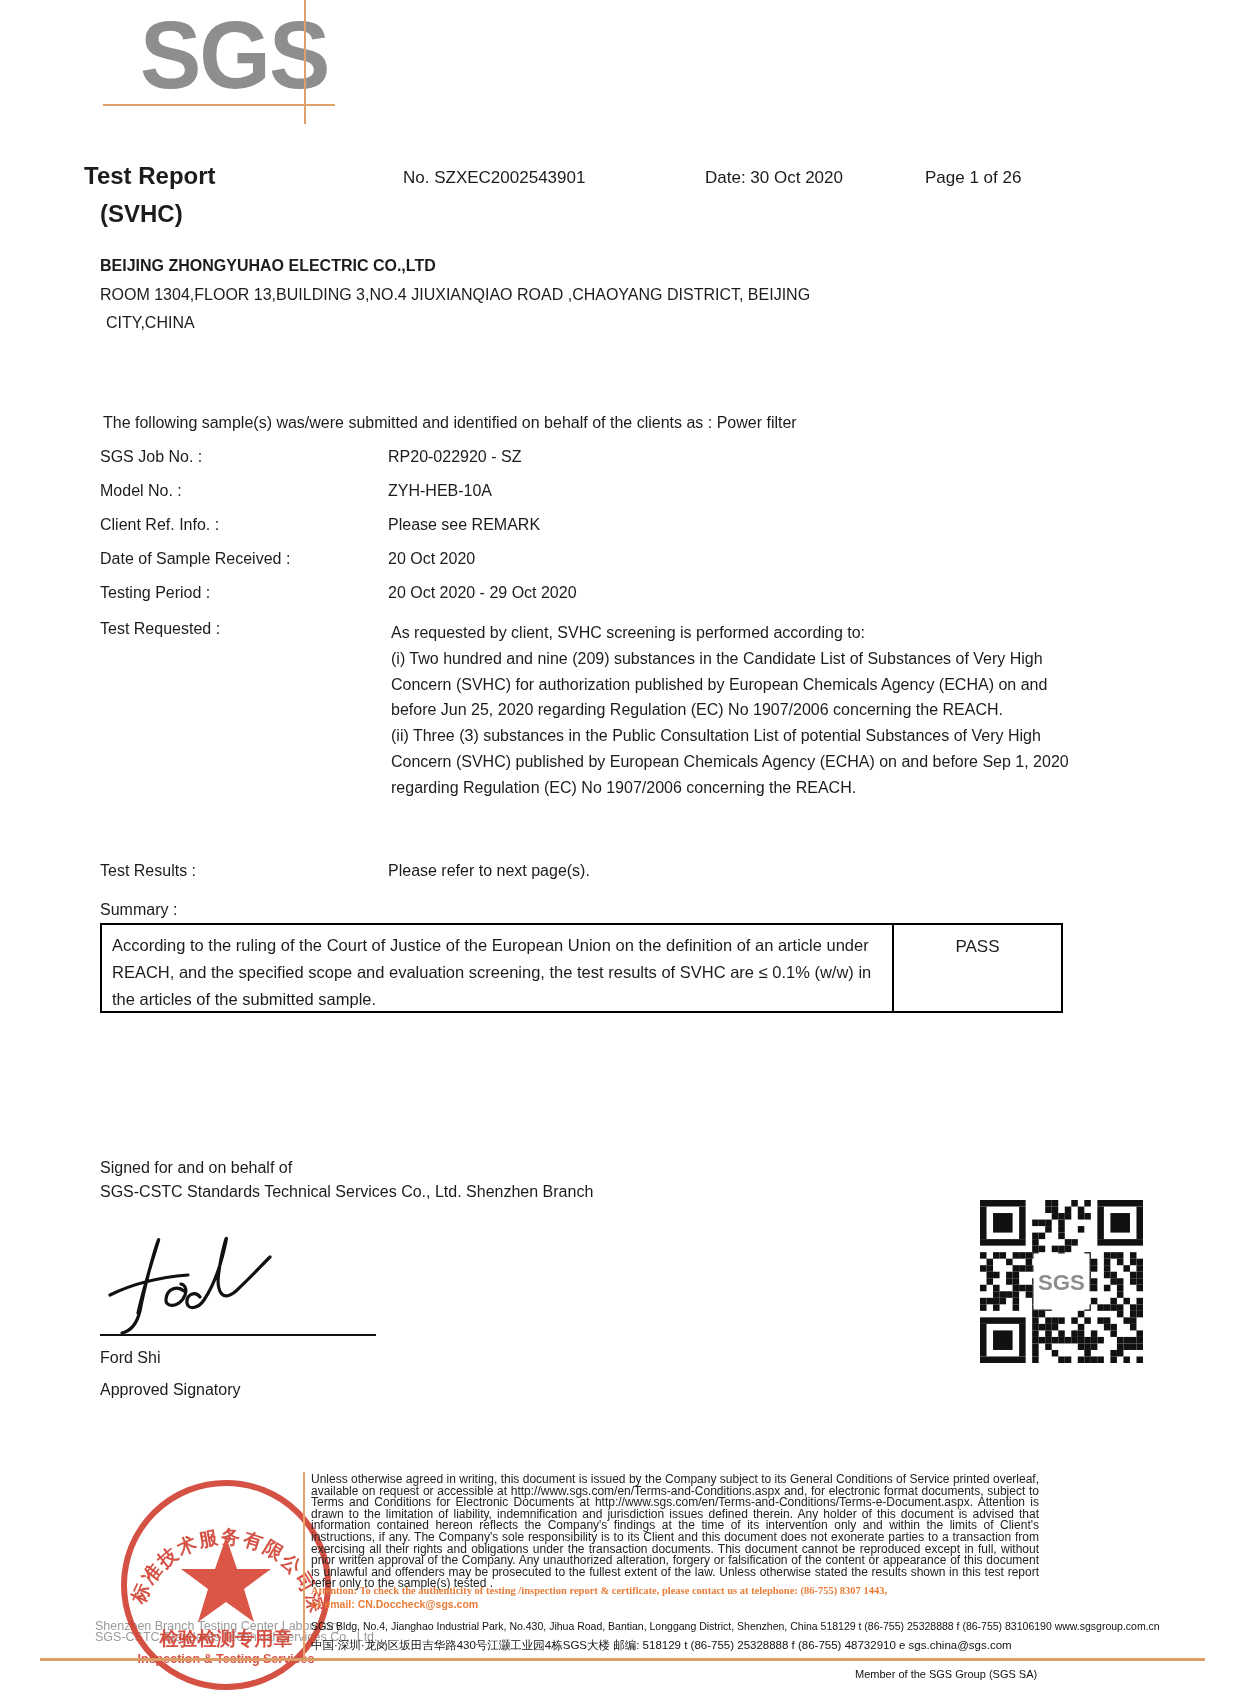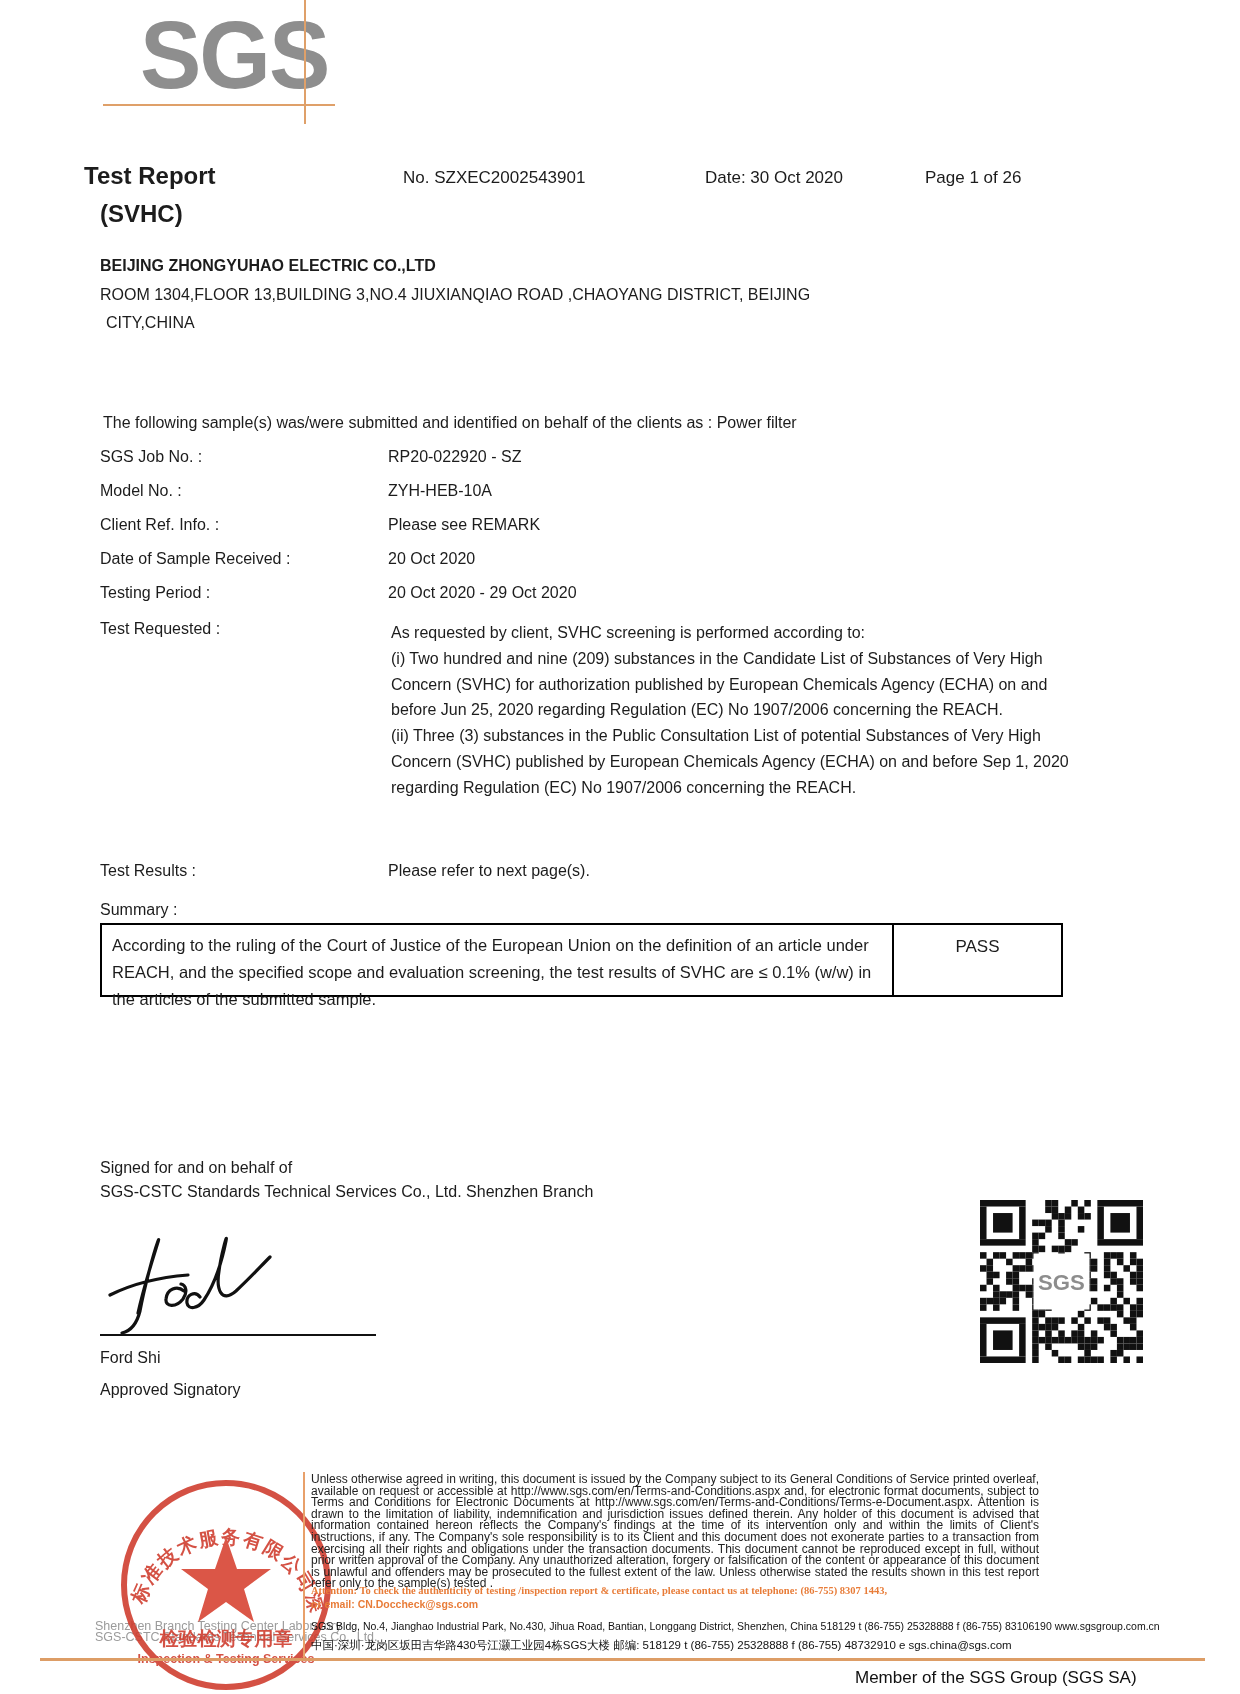--- a/index.html
+++ b/index.html
@@ -36,21 +36,21 @@
   
   .stamp{opacity:0.88;}
   .gray-co{color:#9b9b9b;font-size:12.5px;line-height:1.35;}
 
   
   .fine{font-size:12px;line-height:11.6px;text-align:justify;color:#222;width:728px;}
   .attn{color:#e87c38;font-weight:700;font-size:10.5px;line-height:12.5px;width:728px;}
   .addr{font-size:10.5px;color:#111;white-space:nowrap;}
   .addr-cn{font-size:11.5px;}
   .foot-rule{height:3px;background:#dd9d66;}
-  .member{font-size:17px;color:#111;}
+  .member{font-size:11px;color:#111;}
   .vdiv{width:2px;background:#e8a06a;}
 </style>
 </head>
 <body>
 
 <div id="page">
 
   <div class="abs logo" style="left:140px;top:6px;">SGS</div>
   <div class="abs crossV" style="left:304px;top:0;height:124px;"></div>
   <div class="abs crossH" style="left:103px;top:104px;width:232px;"></div>
@@ -86,21 +86,21 @@
   <div class="abs req-par" style="left:391px;top:620px;">
     <div>As requested by client, SVHC screening is performed according to:</div>
     <div>(i) Two hundred and nine (209) substances in the Candidate List of Substances of Very High Concern (SVHC) for authorization published by European Chemicals Agency (ECHA) on and before Jun 25, 2020 regarding Regulation (EC) No 1907/2006 concerning the REACH.</div>
     <div>(ii) Three (3) substances in the Public Consultation List of potential Substances of Very High Concern (SVHC) published by European Chemicals Agency (ECHA) on and before Sep 1, 2020 regarding Regulation (EC) No 1907/2006 concerning the REACH.</div>
   </div>
 
   <div class="abs field-label" style="left:100px;top:862px;">Test Results :</div>
   <div class="abs field-value" style="left:388px;top:862px;">Please refer to next page(s).</div>
 
   <div class="abs body-txt" style="left:100px;top:900px;">Summary :</div>
-  <div class="abs sum-box" style="left:100px;top:923px;width:963px;height:74px;box-sizing:border-box;">
+  <div class="abs sum-box" style="left:100px;top:923px;width:963px;height:90px;box-sizing:border-box;">
     <div class="sum-left">According to the ruling of the Court of Justice of the European Union on the definition of an article under REACH, and the specified scope and evaluation screening, the test results of SVHC are ≤ 0.1% (w/w) in the articles of the submitted sample.</div>
     <div class="sum-right">PASS</div>
   </div>
 
   <div class="abs body-txt" style="left:100px;top:1158px;">Signed for and on behalf of</div>
   <div class="abs body-txt" style="left:100px;top:1182px;">SGS-CSTC Standards Technical Services Co., Ltd. Shenzhen Branch</div>
 
   <svg class="abs" style="left:100px;top:1215px;" width="220" height="120" viewBox="0 0 220 120">
     <path d="M38 98 C 46 62, 62 16, 58 26 C 53 40, 44 74, 40 96 C 37 108, 31 116, 22 118
              M10 80 C 34 68, 62 62, 88 60

